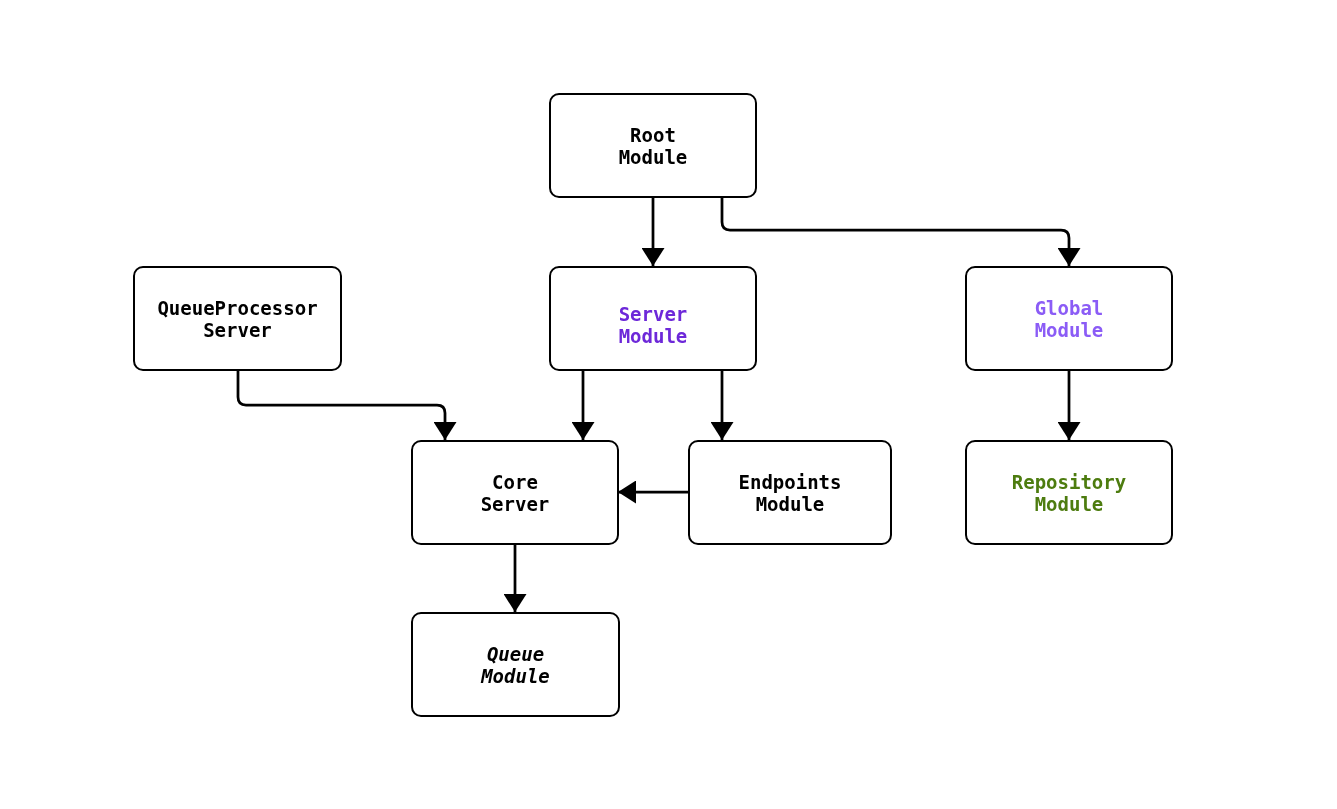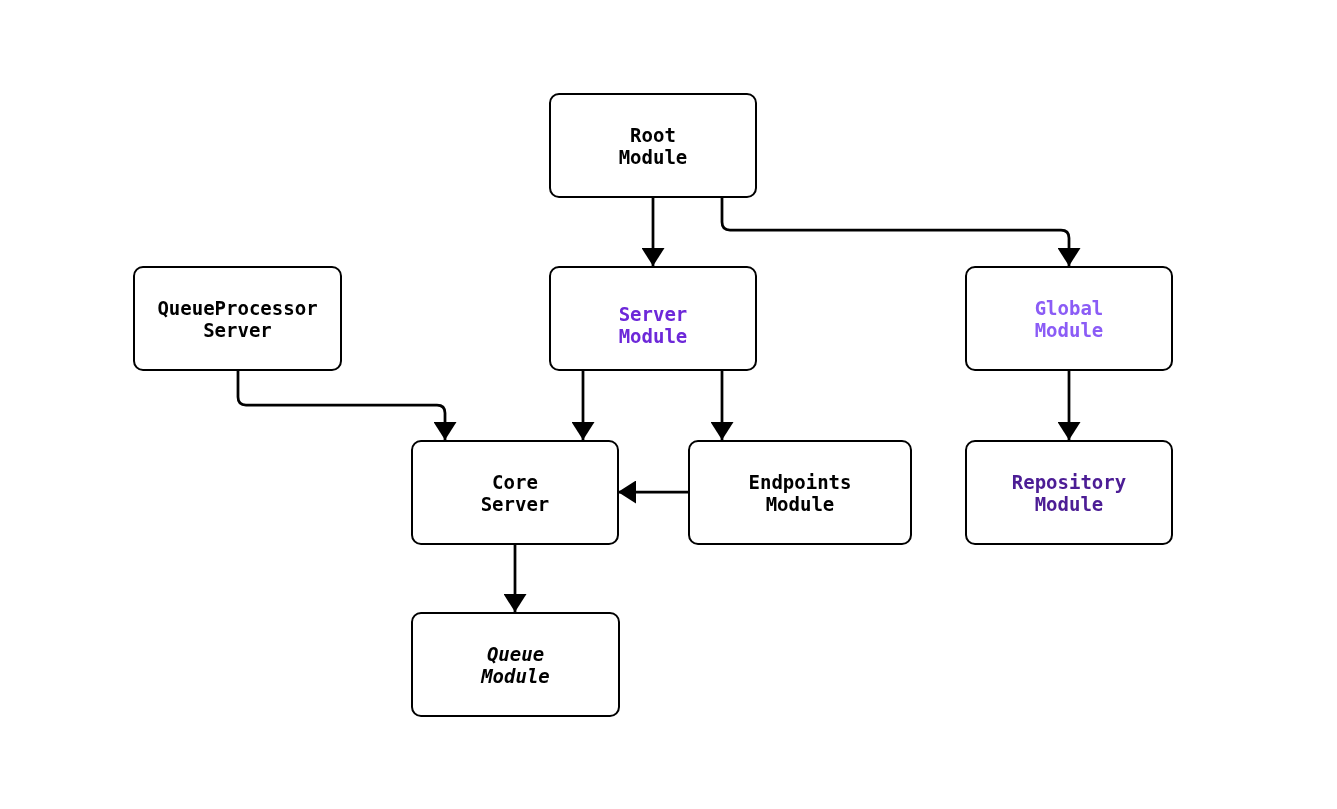--- a/index.html
+++ b/index.html
@@ -81,26 +81,26 @@
 Module</span>
       </div>
       <div class="node" style="left: 965px; top: 266px; width: 208px; height: 105px; background: rgb(255, 255, 255); border-color: rgb(0, 0, 0); border-width: 2.75px;">
         <span class="node-label" style="color: #8b5cf6;">Global
 Module</span>
       </div>
       <div class="node" style="left: 411px; top: 440px; width: 208px; height: 105px; background: rgb(255, 255, 255); border-color: rgb(0, 0, 0); border-width: 2.75px;">
         <span class="node-label" style="color: rgb(0, 0, 0);">Core
 Server</span>
       </div>
-      <div class="node" style="left: 688px; top: 440px; width: 224px; height: 105px; background: rgb(255, 255, 255); border-color: rgb(0, 0, 0); border-width: 2.75px;">
+      <div class="node" style="left: 688px; top: 440px; width: 204px; height: 105px; background: rgb(255, 255, 255); border-color: rgb(0, 0, 0); border-width: 2.75px;">
         <span class="node-label" style="color: rgb(0, 0, 0);">Endpoints
 Module</span>
       </div>
       <div class="node" style="left: 965px; top: 440px; width: 208px; height: 105px; background: rgb(255, 255, 255); border-color: rgb(0, 0, 0); border-width: 2.75px;">
-        <span class="node-label" style="color: #4c1d95;">Repository
+        <span class="node-label" style="color: #4d7c0f;">Repository
 Module</span>
       </div>
       <div class="node" style="left: 411px; top: 612px; width: 209px; height: 105px; background: rgb(255, 255, 255); border-color: rgb(0, 0, 0); border-width: 2.75px;">
         <span class="node-label" style="color: rgb(0, 0, 0); font-style: italic;">Queue
 Module</span>
       </div>
     </div>
 </div>
 
 </body></html>

